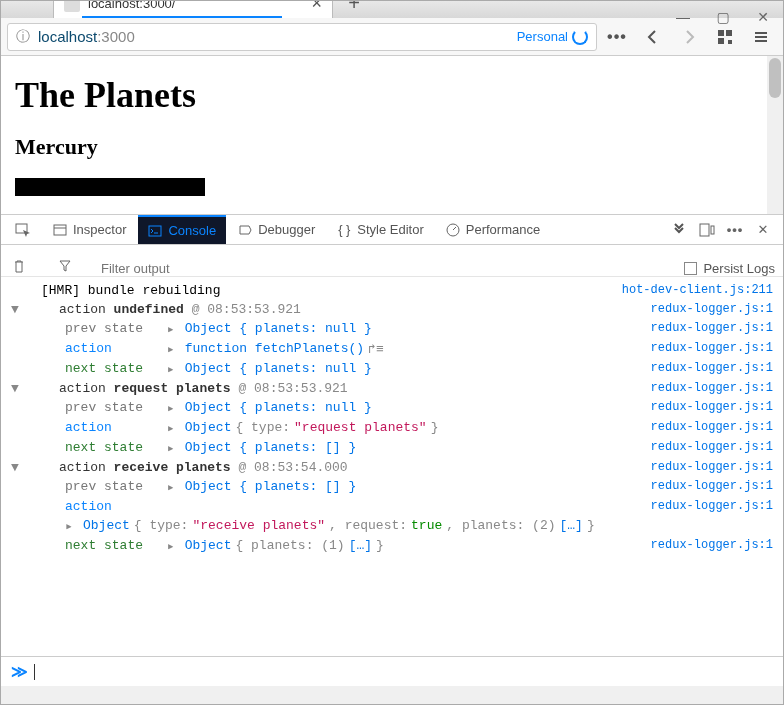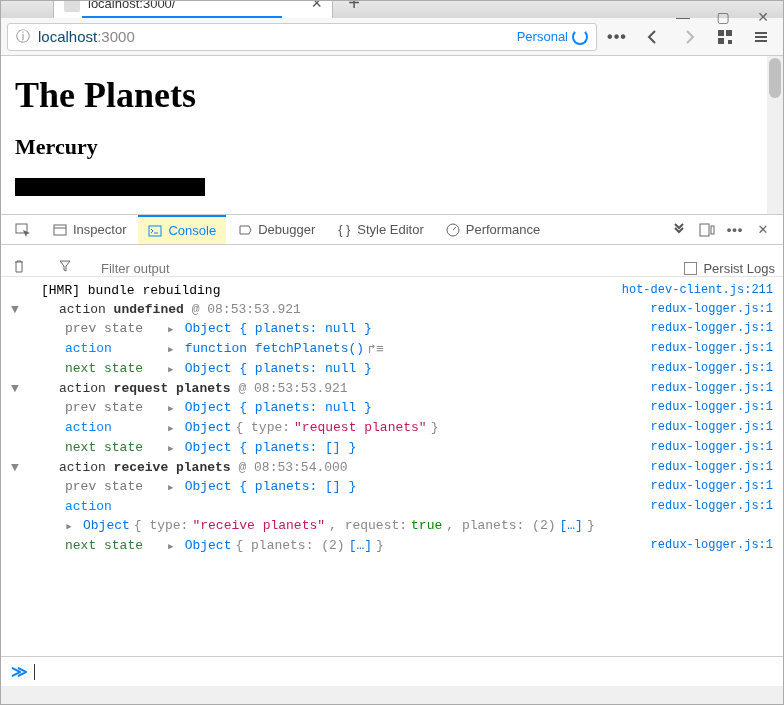--- a/index.html
+++ b/index.html
@@ -33,21 +33,21 @@
 .page h1 { font-family: Georgia, serif; font-size: 36px; font-weight: bold; margin-bottom: 18px; }
 .page h2 { font-family: Georgia, serif; font-size: 22px; font-weight: bold; margin-bottom: 18px; }
 .imgstub { width: 190px; height: 18px; background: #000; }
 .pagescroll { position: absolute; right: 0; top: 0; width: 16px; height: 100%; background: #f0f0f0; }
 .thumb { width: 12px; height: 40px; background: #c0c0c0; border-radius: 6px; margin: 2px auto; }
 
 
 .devtools { background: #fff; border-top: 1px solid #ccc; height: 472px; display: flex; flex-direction: column; }
 .dt-tabs { height: 30px; border-bottom: 1px solid #ccc; display: flex; align-items: center; padding: 0 4px; gap: 2px; }
 .dt-tab { display: flex; align-items: center; gap: 6px; padding: 0 10px; height: 100%; color: #555; font-size: 13px; cursor: pointer; }
-.dt-tab.active { color: #0a84ff; border-top: 2px solid #0a84ff; background: #fef9c3; }
+.dt-tab.active { color: #0a84ff; border-top: 2px solid #0a84ff; background: #0f172a; }
 .dt-tab .ic { width: 14px; height: 14px; display: inline-flex; align-items: center; justify-content: center; }
 .dt-right { margin-left: auto; display: flex; align-items: center; gap: 8px; padding-right: 6px; }
 .dt-ric { width: 20px; height: 20px; display: flex; align-items: center; justify-content: center; color: #666; cursor: pointer; }
 
 .dt-filter { height: 32px; border-bottom: 1px solid #e5e5e5; display: flex; align-items: flex-end; padding: 0 8px; gap: 26px; }
 .dt-filter input { border: none; outline: none; font-size: 13px; flex: 1; color: #888; }
 .persist { margin-left: auto; display: flex; align-items: center; gap: 6px; font-size: 13px; color: #555; }
 .cb { width: 13px; height: 13px; border: 1px solid #888; }
 
 .console { flex: 1; overflow: auto; font-family: Liberation Mono, monospace; font-size: 13px; padding: 4px 0; }
@@ -299,21 +299,21 @@
           <span class="str">"receive planets"</span>
           <span class="gray">, request: </span>
           <span class="bool">true</span>
           <span class="gray">, planets: (2) </span>
           <span class="obj">[…]</span>
           <span class="gray"> }</span>
         </div>
         <div class="src"></div>
       </div>
     <div class="row">
-        <div class="left indent2"><span class="lbl-next">next state</span>&nbsp;&nbsp;<span class="twisty">▸</span><span class="obj">Object</span> <span class="gray">{ planets: (2) </span><span class="obj">[…]</span><span class="gray"> }</span></div>
+        <div class="left indent2"><span class="lbl-next">next state</span>&nbsp;&nbsp;<span class="twisty">▸</span><span class="obj">Object</span> <span class="gray">{ planets: (1) </span><span class="obj">[…]</span><span class="gray"> }</span></div>
         <div class="src"><a>redux-logger.js:1</a></div>
       </div>
   </div>
 
   <div class="prompt">
     <span class="arr">≫</span>
     <span class="cursor"></span>
   </div>
 </div>
 

